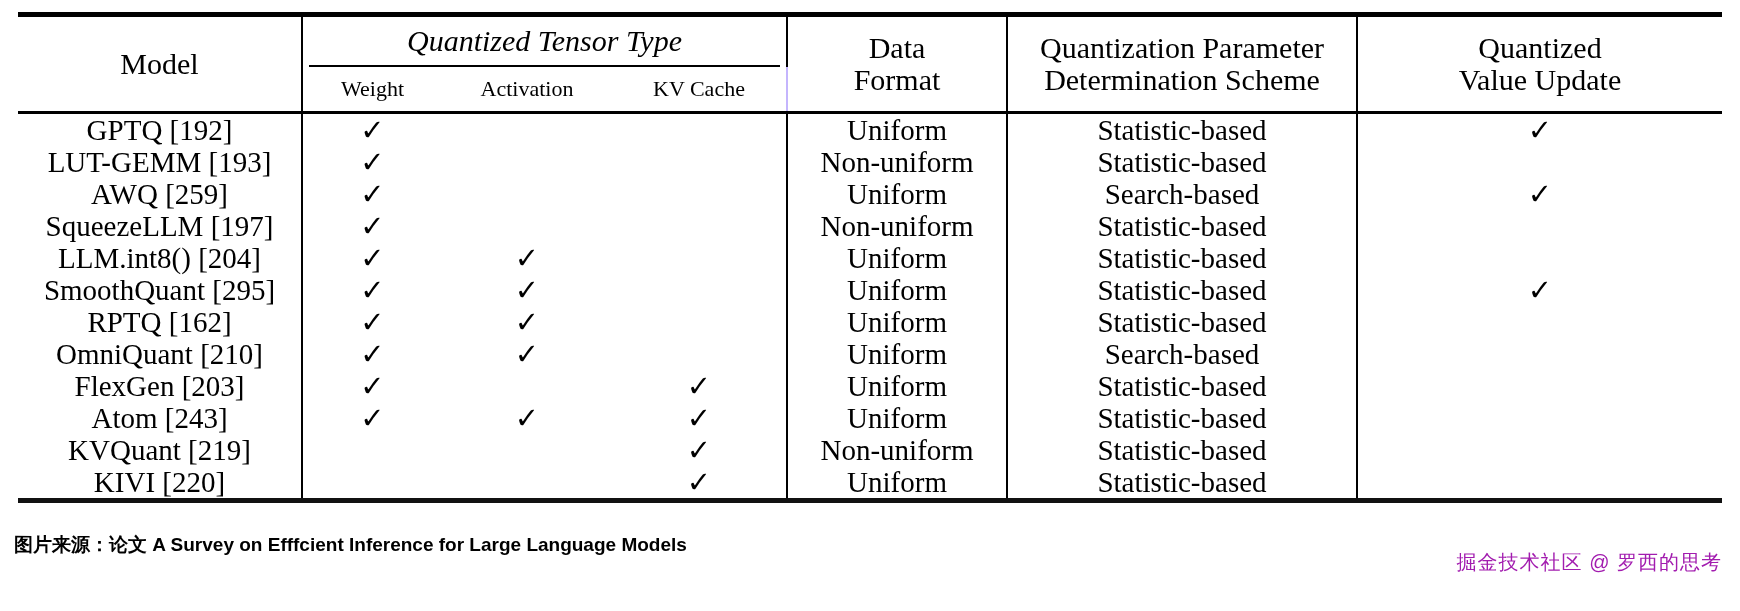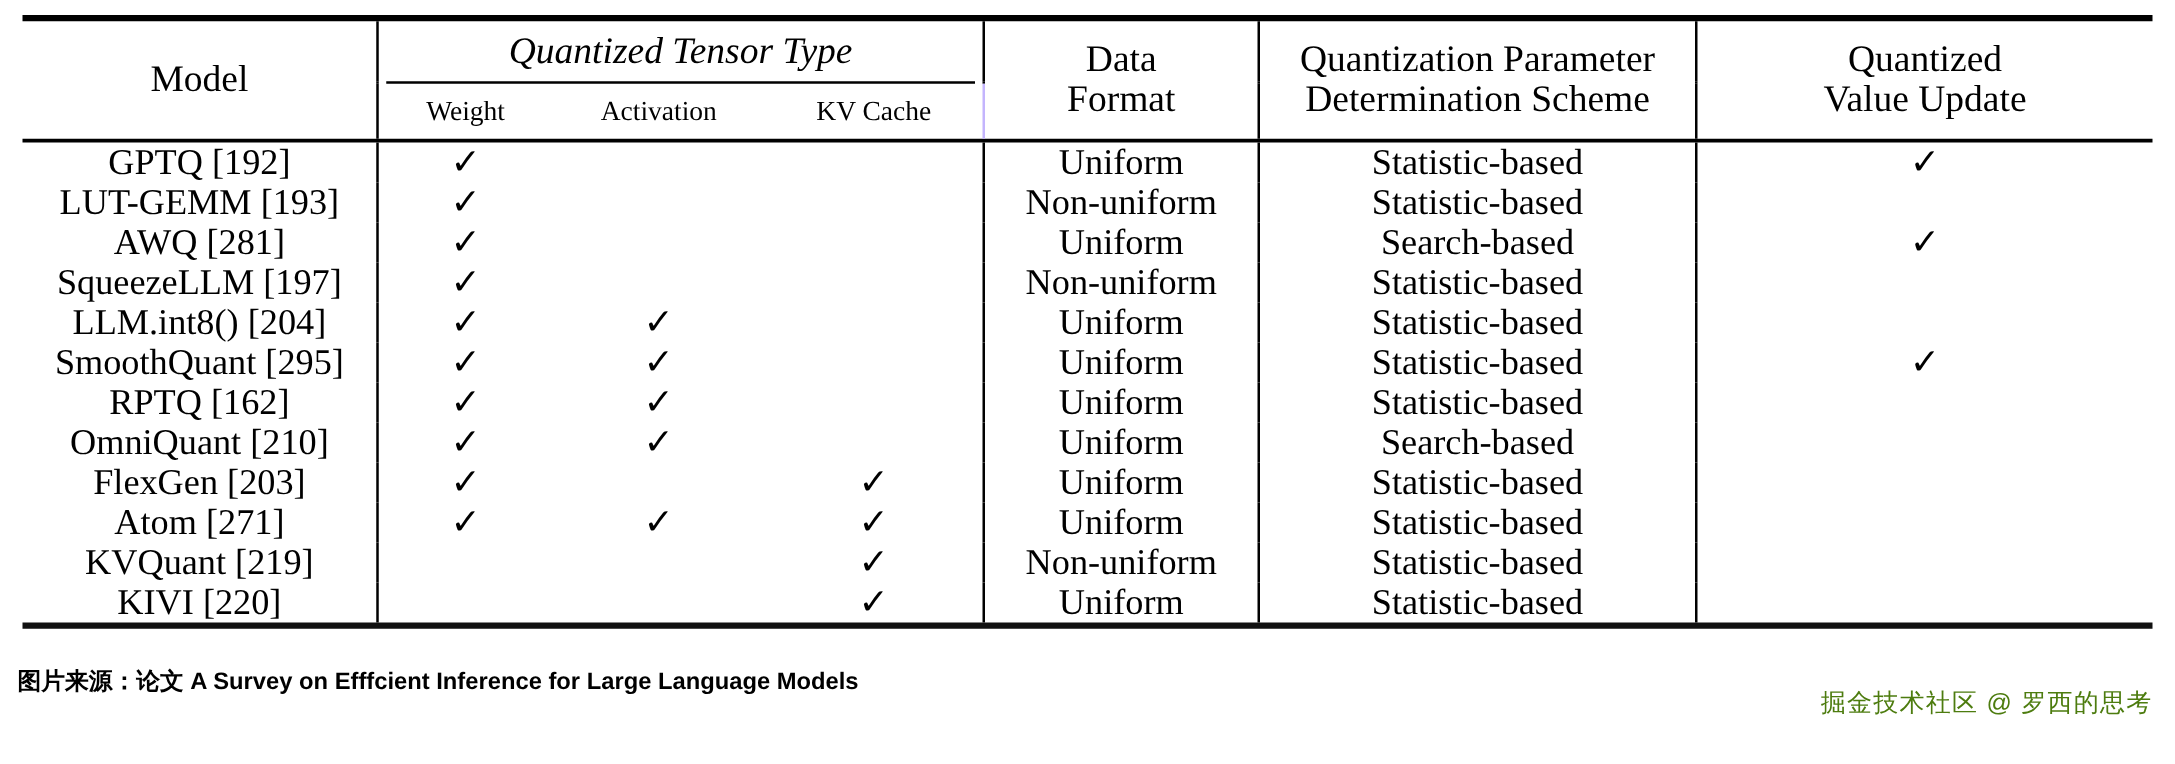--- a/index.html
+++ b/index.html
@@ -62,21 +62,21 @@
     color:#000;
     white-space:nowrap;
     letter-spacing:0px;
   }
   .watermark{
     position:absolute;
     right:18px;
     top:549px;
     font-family:"Liberation Sans", sans-serif;
     font-size:20px;
-    color:#4d7c0f;
+    color:#a21caf;
     white-space:nowrap;
     letter-spacing:1px;
   }
 </style>
 </head>
 <body>
 
 <div class="sheet">
 
   <table class="tbl">
@@ -142,21 +142,21 @@
         <tr class="brow">
           <td class="model-cell">LUT-GEMM [193]</td>
           <td class="chk" style="border-left:2px solid #000;">✓</td>
           <td class="chk"></td>
           <td class="chk" style="border-right:2px solid #000;"></td>
           <td class="blank" style="border-right:2px solid #000;">Non-uniform</td>
           <td class="blank" style="border-right:2px solid #000;">Statistic-based</td>
           <td class="chk"></td>
         </tr>
         <tr class="brow">
-          <td class="model-cell">AWQ [281]</td>
+          <td class="model-cell">AWQ [259]</td>
           <td class="chk" style="border-left:2px solid #000;">✓</td>
           <td class="chk"></td>
           <td class="chk" style="border-right:2px solid #000;"></td>
           <td class="blank" style="border-right:2px solid #000;">Uniform</td>
           <td class="blank" style="border-right:2px solid #000;">Search-based</td>
           <td class="chk">✓</td>
         </tr>
         <tr class="brow">
           <td class="model-cell">SqueezeLLM [197]</td>
           <td class="chk" style="border-left:2px solid #000;">✓</td>
@@ -205,21 +205,21 @@
         <tr class="brow">
           <td class="model-cell">FlexGen [203]</td>
           <td class="chk" style="border-left:2px solid #000;">✓</td>
           <td class="chk"></td>
           <td class="chk" style="border-right:2px solid #000;">✓</td>
           <td class="blank" style="border-right:2px solid #000;">Uniform</td>
           <td class="blank" style="border-right:2px solid #000;">Statistic-based</td>
           <td class="chk"></td>
         </tr>
         <tr class="brow">
-          <td class="model-cell">Atom [271]</td>
+          <td class="model-cell">Atom [243]</td>
           <td class="chk" style="border-left:2px solid #000;">✓</td>
           <td class="chk">✓</td>
           <td class="chk" style="border-right:2px solid #000;">✓</td>
           <td class="blank" style="border-right:2px solid #000;">Uniform</td>
           <td class="blank" style="border-right:2px solid #000;">Statistic-based</td>
           <td class="chk"></td>
         </tr>
         <tr class="brow">
           <td class="model-cell">KVQuant [219]</td>
           <td class="chk" style="border-left:2px solid #000;"></td>

